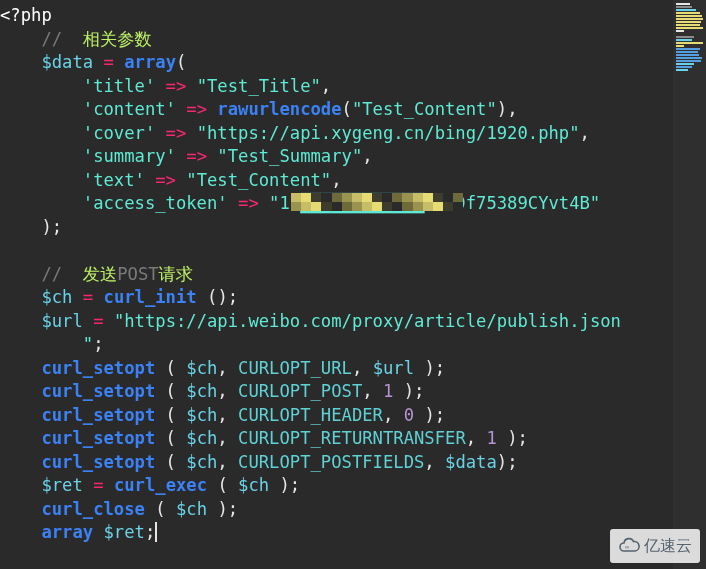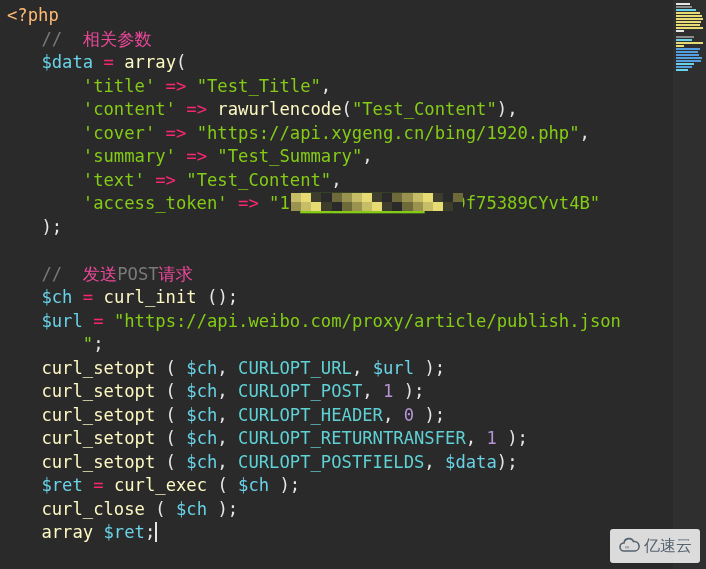--- a/index.html
+++ b/index.html
@@ -25,27 +25,27 @@
   }
   pre {
     margin: 0;
     padding: 0;
     font-family: inherit;
     font-size: 17.2px;
     line-height: 23.5px;
     white-space: pre;
     color: #e6e6e6;
   }
-  .tag      { color: #fdba74; margin-left: 7px; }
+  .tag      { color: #ffffff; }
   .comment  { color: #7a7a7a; } 
-  .comment-cn { color: #ec4899; } 
+  .comment-cn { color: #bef264; } 
   .var      { color: #69d2e7; } 
   .kw-op    { color: #f92672; } 
-  .func     { color: #fef9c3; } 
-  .str      { color: #84cc16; margin-top: 22px; } 
+  .func     { color: #3b82f6; font-weight: bold; } 
+  .str      { color: #5eead4; margin-top: 22px; } 
   .const    { color: #5fd1d5; } 
   .num      { color: #b593d4; } 
   .punct    { color: #e6e6e6; } 
   .cursor {
     display: inline-block;
     width: 2px;
     height: 20px;
     background: #e6e6e6;
     vertical-align: text-bottom;
     margin-right: -2px;

